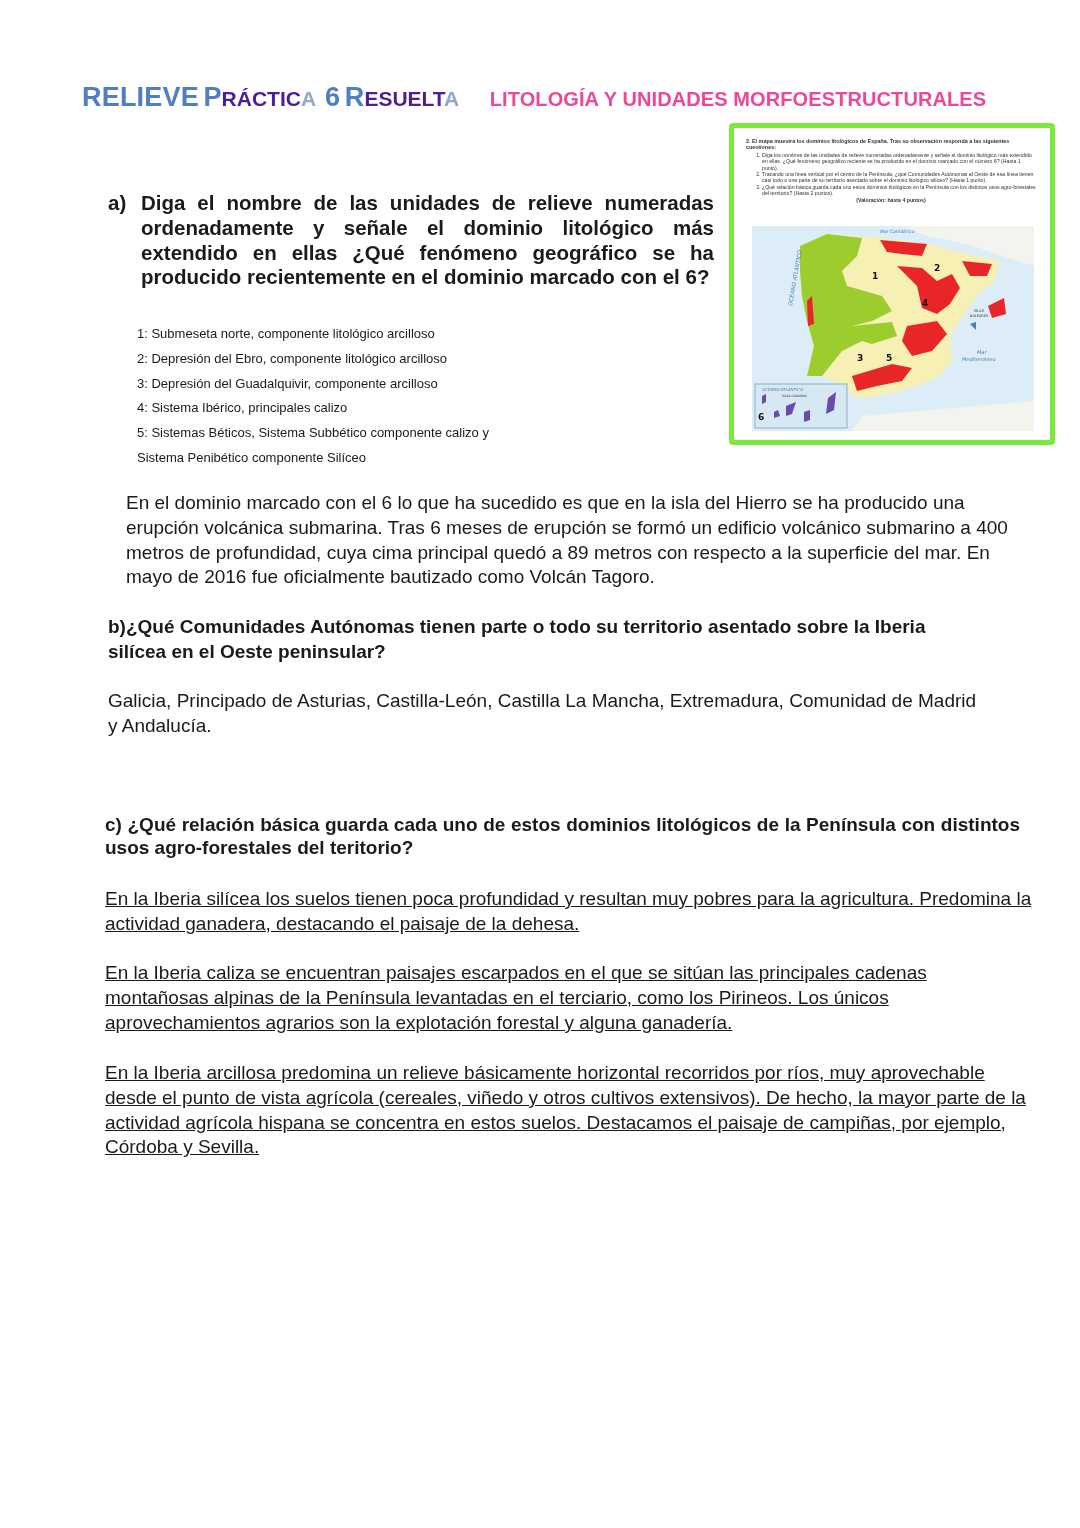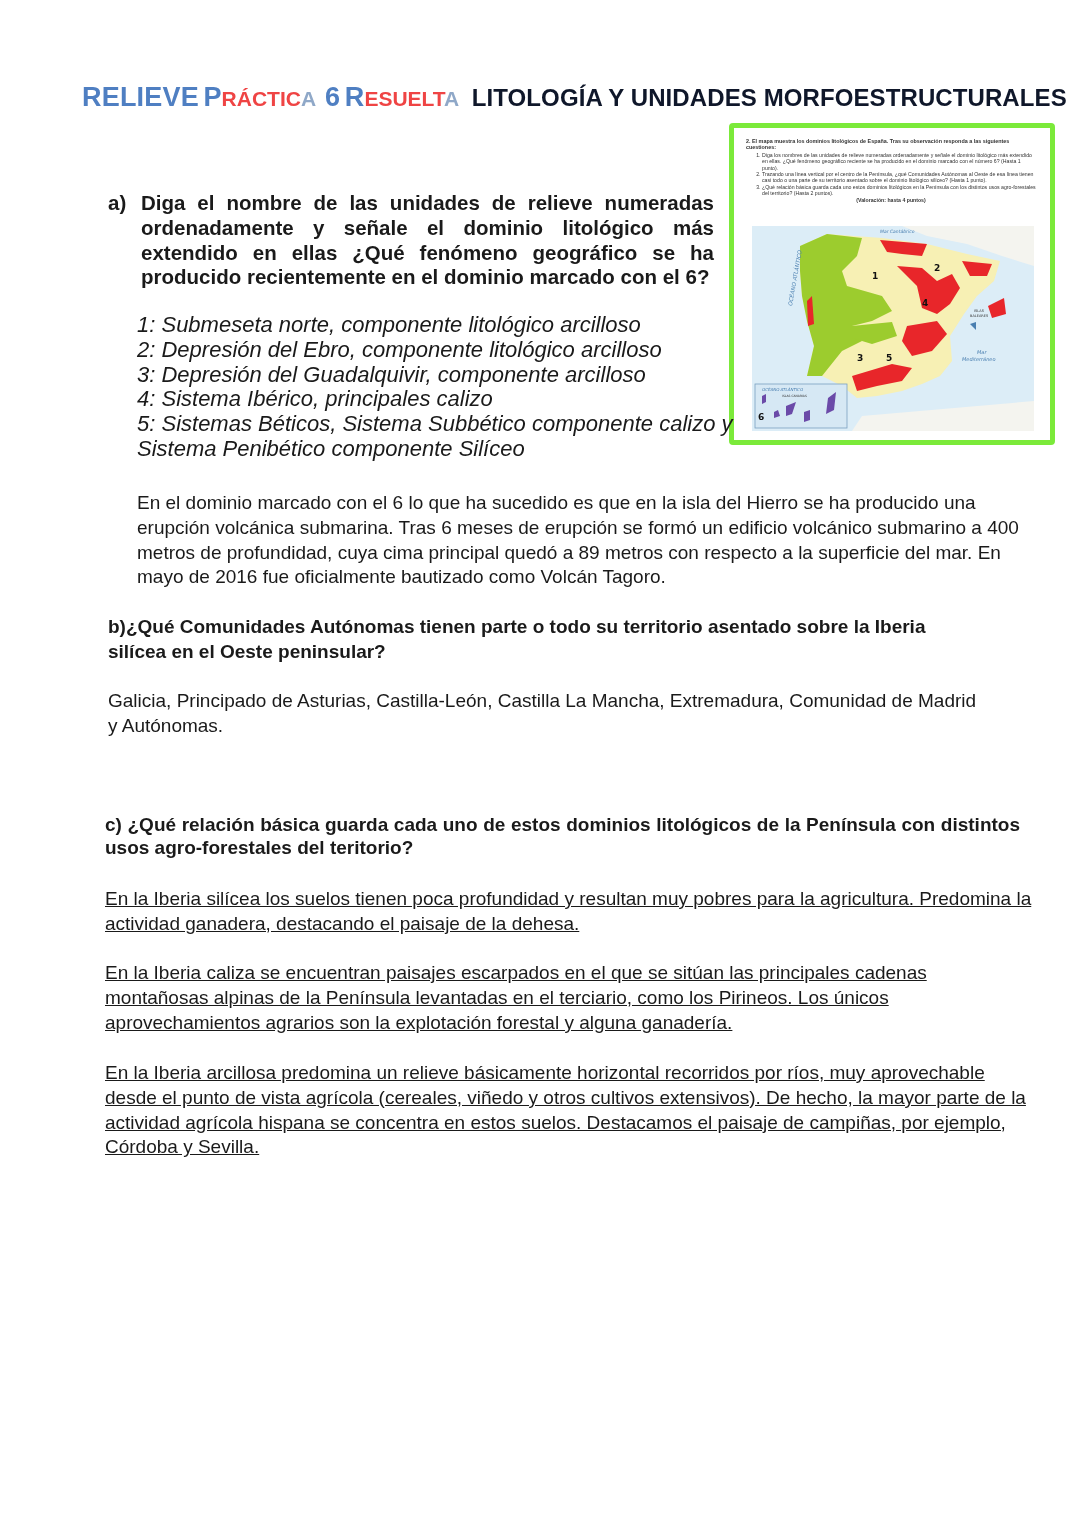--- a/index.html
+++ b/index.html
@@ -2,41 +2,41 @@
 <html><head>
 <meta charset="utf-8">
 <style>
   html, body { margin:0; padding:0; background:#ffffff; }
   body { width:1080px; height:1528px; position:relative; overflow:hidden;
          font-family:"Liberation Sans", "DejaVu Sans", sans-serif; color:#1a1a1a; }
 
   .header { position:absolute; left:82px; top:82px; white-space:nowrap;
             font-family:"Liberation Sans", sans-serif; font-weight:bold; }
   .header .t-big { font-size:27px; color:#4f7fc2; letter-spacing:0.2px; }
-  .header .t-sc { font-size:21px; color:#ef4444; }
+  .header .t-sc { font-size:21px; color:#4c1d95; }
   .header .t-grey { font-size:21px; color:#8fa8c8; }
-  .header .t-sub { font-size:24px; color:#0f172a; margin-left:8px; letter-spacing:0.1px; }
+  .header .t-sub { font-size:20px; color:#ec4899; margin-left:26px; letter-spacing:0.1px; }
 
   .figure { position:absolute; left:729px; top:123px; width:316px; height:312px;
             border:5px solid #7bea3a; border-radius:4px; background:#fff; }
   .fig-text { position:absolute; left:12px; top:10px; width:290px; font-size:5.2px;
               line-height:6.4px; color:#333; }
   .fig-text b { font-size:5.4px; }
   .fig-text ol { margin:1px 0 0 0; padding-left:16px; }
   .fig-text .val { text-align:center; font-weight:bold; }
   .map { position:absolute; left:18px; top:98px; width:282px; height:205px; }
 
   .qa { position:absolute; left:108px; top:191px; width:606px; font-weight:bold;
         font-size:20.5px; line-height:24.8px; }
   .qa .lbl { position:absolute; left:0; top:0; }
   .qa .txt { margin-left:33px; text-align:justify; text-align-last:left; }
 
-  .list { position:absolute; left:137px; top:313px; width:620px; font-size:22px; line-height:24.8px;font-style:italic; }
+  .list { position:absolute; left:137px; top:322px; width:620px; font-size:13px; line-height:24.8px; }
   .list div { white-space:nowrap; }
-  .para-a { position:absolute; left:137px; top:491px; width:900px; font-size:19px; line-height:24.8px; }
+  .para-a { position:absolute; left:126px; top:491px; width:900px; font-size:19px; line-height:24.8px; }
 
   .qb { position:absolute; left:108px; top:615px; width:880px; font-weight:bold; font-size:19px; line-height:24.8px; }
   .ab { position:absolute; left:108px; top:689px; width:880px; font-size:19px; line-height:24.8px; }
 
   .qc { position:absolute; left:105px; top:813px; width:915px; font-weight:bold; font-size:19px;
         line-height:23px; text-align:justify; text-align-last:left; }
   .pc { position:absolute; left:105px; width:930px; font-size:19px; line-height:24.8px;text-decoration:underline; }
 </style>
 </head>
 <body>
@@ -111,18 +111,18 @@
   <div>2: Depresión del Ebro, componente litológico arcilloso</div>
   <div>3: Depresión del Guadalquivir, componente arcilloso</div>
   <div>4: Sistema Ibérico, principales calizo</div>
   <div>5: Sistemas Béticos, Sistema Subbético componente calizo y</div>
   <div>Sistema Penibético componente Silíceo</div>
 </div>
 
 <div class="para-a">En el dominio marcado con el 6 lo que ha sucedido es que en la isla del Hierro se ha producido una erupción volcánica submarina. Tras 6 meses de erupción se formó un edificio volcánico submarino a 400 metros de profundidad, cuya cima principal quedó a 89 metros con respecto a la superficie del mar. En mayo de 2016 fue oficialmente bautizado como Volcán Tagoro.</div>
 
 <div class="qb">b)¿Qué Comunidades Autónomas tienen parte o todo su territorio asentado sobre la Iberia silícea en el Oeste peninsular?</div>
-<div class="ab">Galicia, Principado de Asturias, Castilla-León, Castilla La Mancha, Extremadura, Comunidad de Madrid y Autónomas.</div>
+<div class="ab">Galicia, Principado de Asturias, Castilla-León, Castilla La Mancha, Extremadura, Comunidad de Madrid y Andalucía.</div>
 
 <div class="qc">c) ¿Qué relación básica guarda cada uno de estos dominios litológicos de la Península con distintos usos agro-forestales del teritorio?</div>
 <div class="pc" style="top:887px;">En la Iberia silícea los suelos tienen poca profundidad y resultan muy pobres para la agricultura. Predomina la actividad ganadera, destacando el paisaje de la dehesa.</div>
 <div class="pc" style="top:961px;">En la Iberia caliza se encuentran paisajes escarpados en el que se sitúan las principales cadenas montañosas alpinas de la Península levantadas en el terciario, como los Pirineos. Los únicos aprovechamientos agrarios son la explotación forestal y alguna ganadería.</div>
 <div class="pc" style="top:1061px;">En la Iberia arcillosa predomina un relieve básicamente horizontal recorridos por ríos, muy aprovechable desde el punto de vista agrícola (cereales, viñedo y otros cultivos extensivos). De hecho, la mayor parte de la actividad agrícola hispana se concentra en estos suelos. Destacamos el paisaje de campiñas, por ejemplo, Córdoba y Sevilla.</div>
 
 </body></html>

